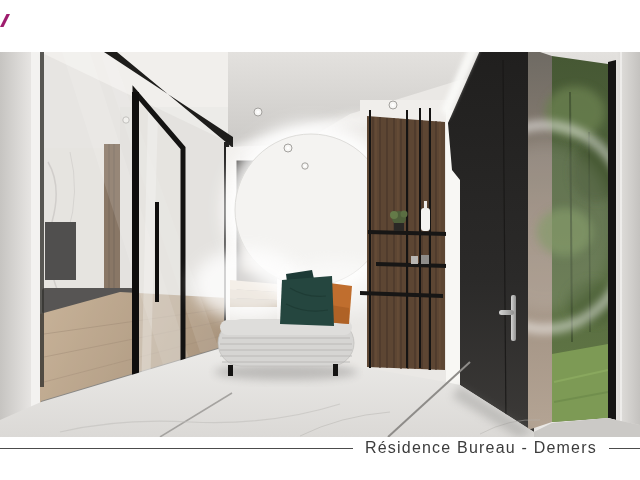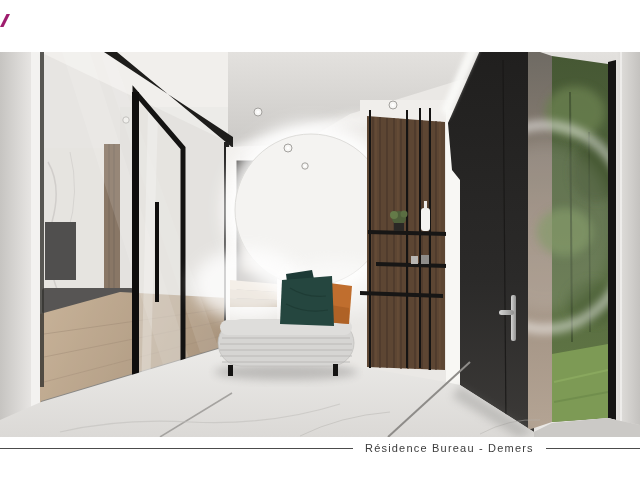--- a/index.html
+++ b/index.html
@@ -12,21 +12,21 @@
   .render{position:absolute;left:0;top:52px;width:640px;height:385px;overflow:hidden;}
   .render svg{display:block;}
   .caption{
     position:absolute;left:0;right:0;top:440px;height:16px;
     display:flex;align-items:center;
   }
   .cap-line-left{width:353px;height:1px;background:#4c4c4c;}
   .cap-line-right{flex:1;height:1px;background:#4c4c4c;}
   .cap-text{
     margin:0 12px;white-space:nowrap;
-    font-size:11px;letter-spacing:1.2px;color:#3c3c3c;text-align:right;
+    font-size:16px;letter-spacing:1.2px;color:#3c3c3c;text-align:right;
   }
 </style>
 </head>
 <body>
 
 <svg class="logo" viewBox="0 0 14 16">
   <polygon points="0,15 3.5,15 10,2 6.5,2" fill="#9e1c6e"></polygon>
 </svg>
 
 <figure class="render" style="margin:0">

